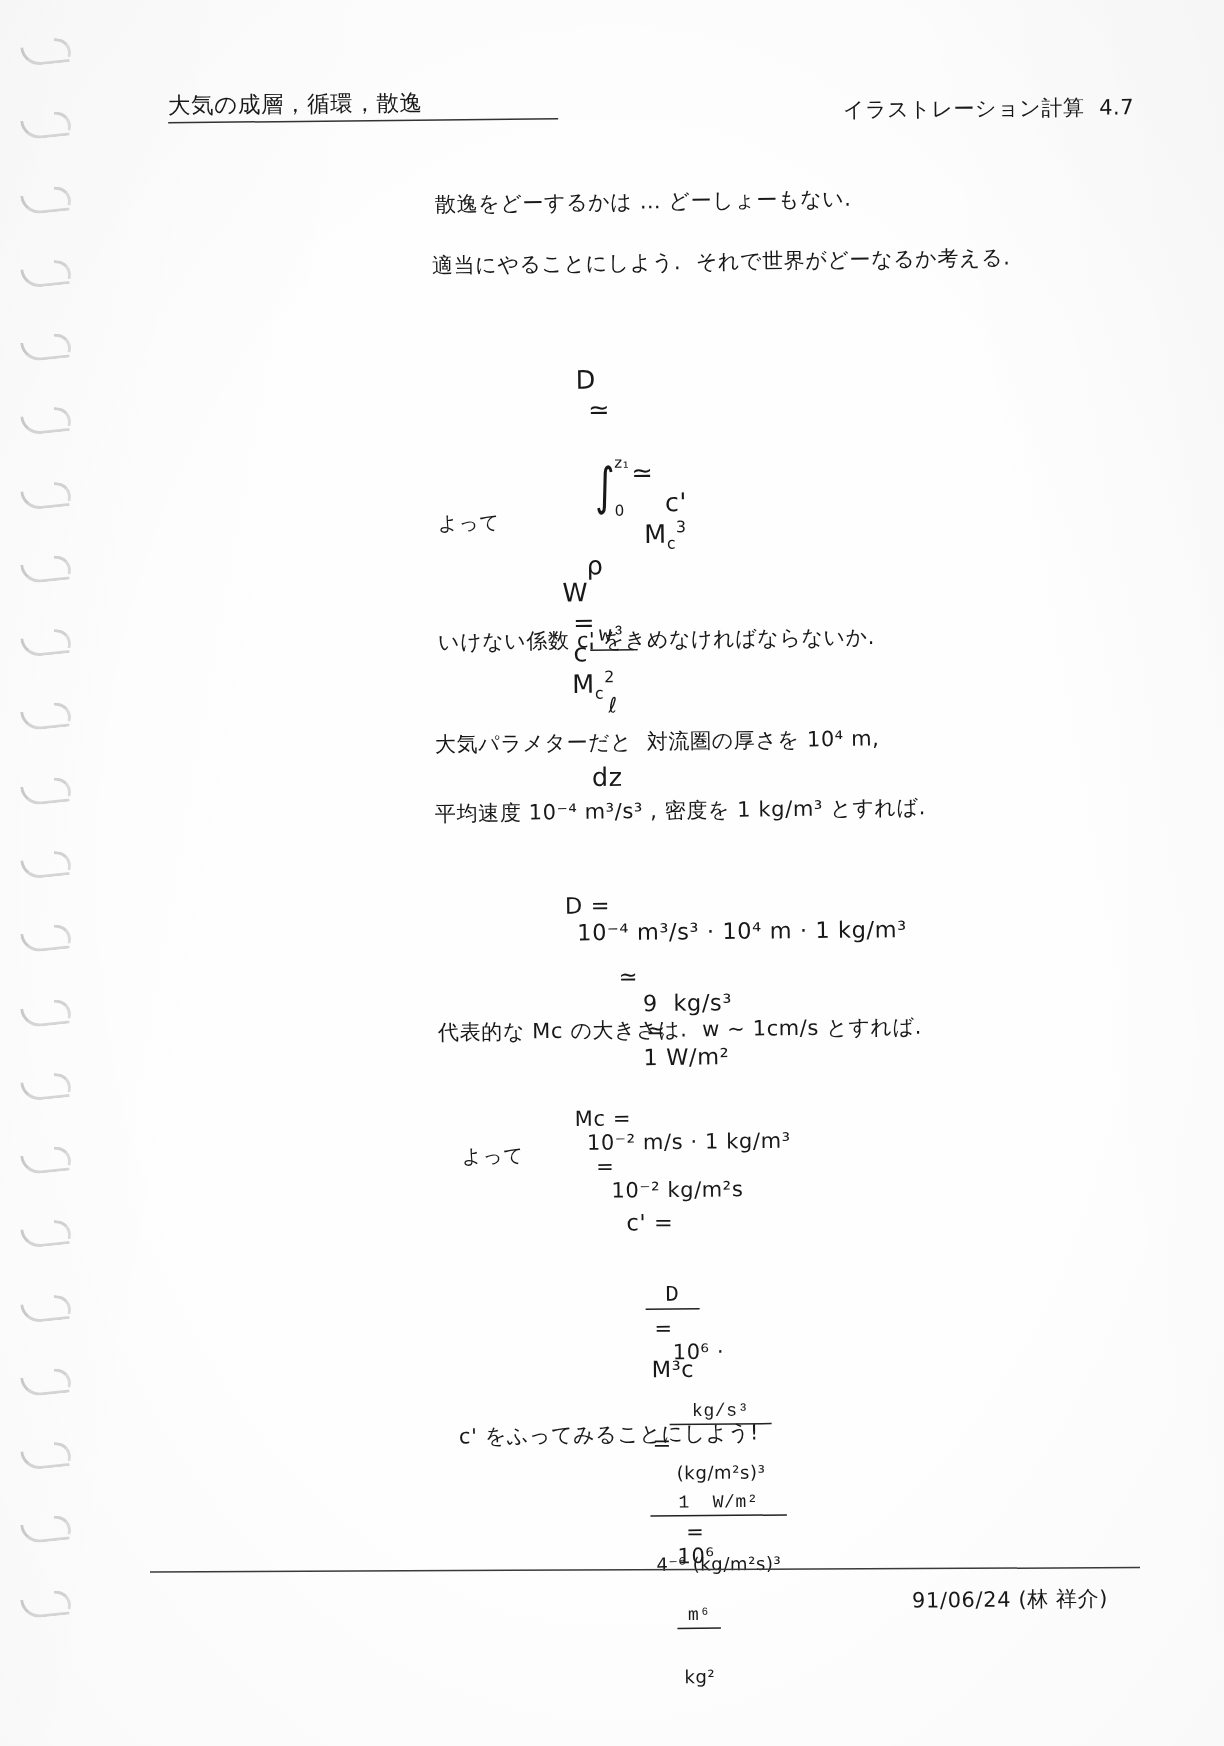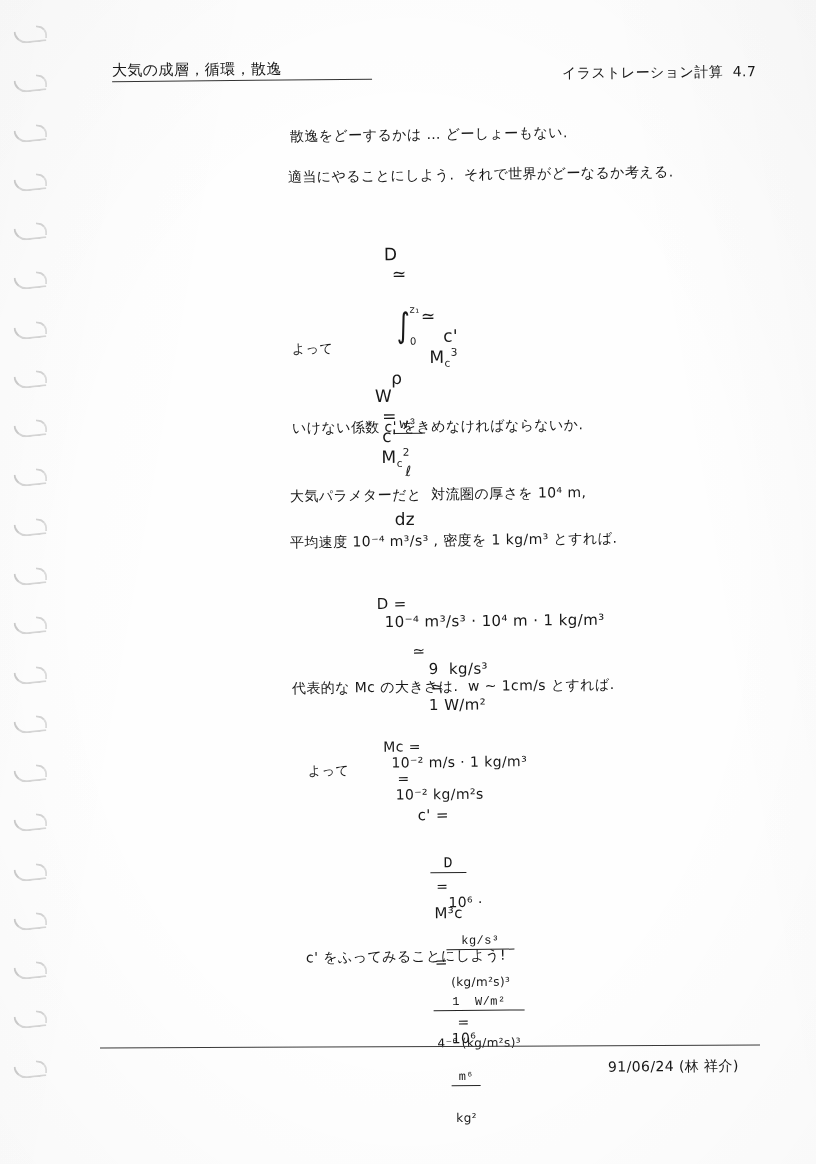--- a/index.html
+++ b/index.html
@@ -202,21 +202,21 @@
     <span style="margin-left:18px;">≃</span>
     <span style="margin-left:16px;">1 W/m²</span>
   </div>
 
   <div class="hw" style="left:292px; top:678px; font-size:14px; transform: rotate(-0.7deg);">代表的な Mc の大きさは.  w ~ 1cm/s とすれば.</div>
 
   <div class="hw" style="left:364px; top:722px; font-size:14px; transform: rotate(-0.6deg);">
     <span>Mc =</span>
     <span style="margin-left:8px;">10⁻² m/s · 1 kg/m³</span>
     <span style="margin-left:14px;">=</span>
-    <span style="margin-left:12px;">10⁻² kg/m²s</span>
+    <span style="margin-left:24px;">10⁻² kg/m²s</span>
   </div>
 
   <div class="hw" style="left:308px; top:762px; font-size:13px; transform: rotate(-0.8deg);">よって</div>
 
   <div class="hw" style="left:398px; top:788px; font-size:15px; transform: rotate(-0.5deg);">
     <span>c' =</span>
     <span class="frac" style="margin-left:12px;">
       <span class="num">D</span>
       <span class="den">M³c</span>
     </span>

